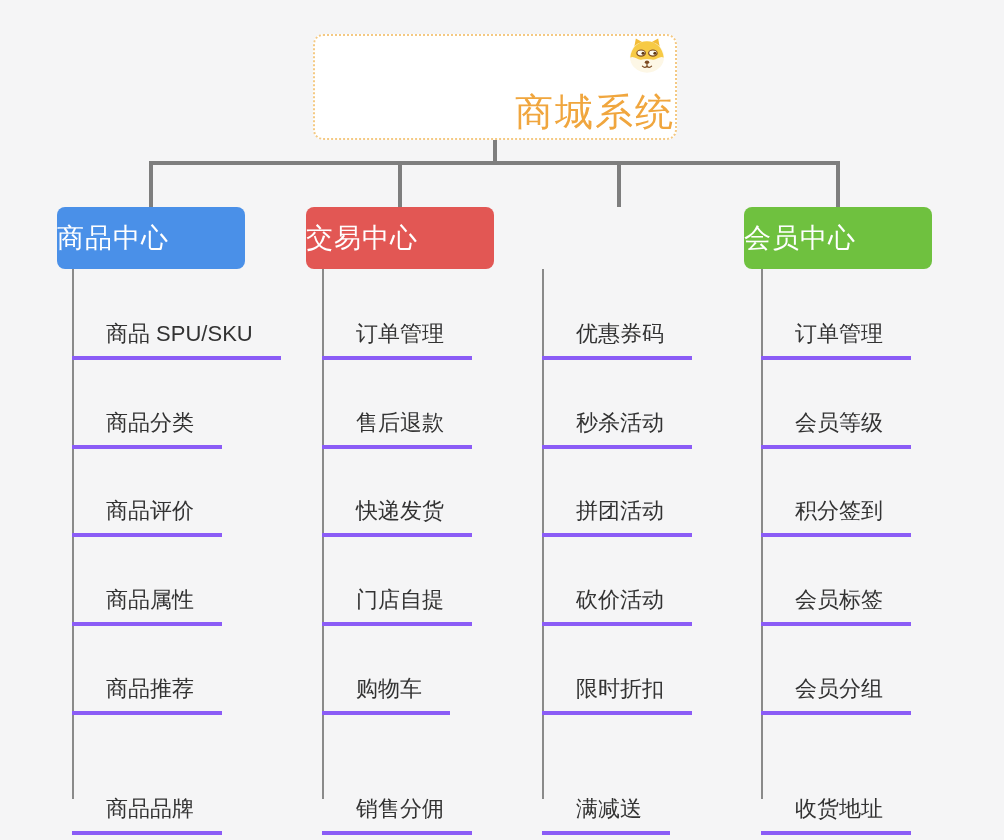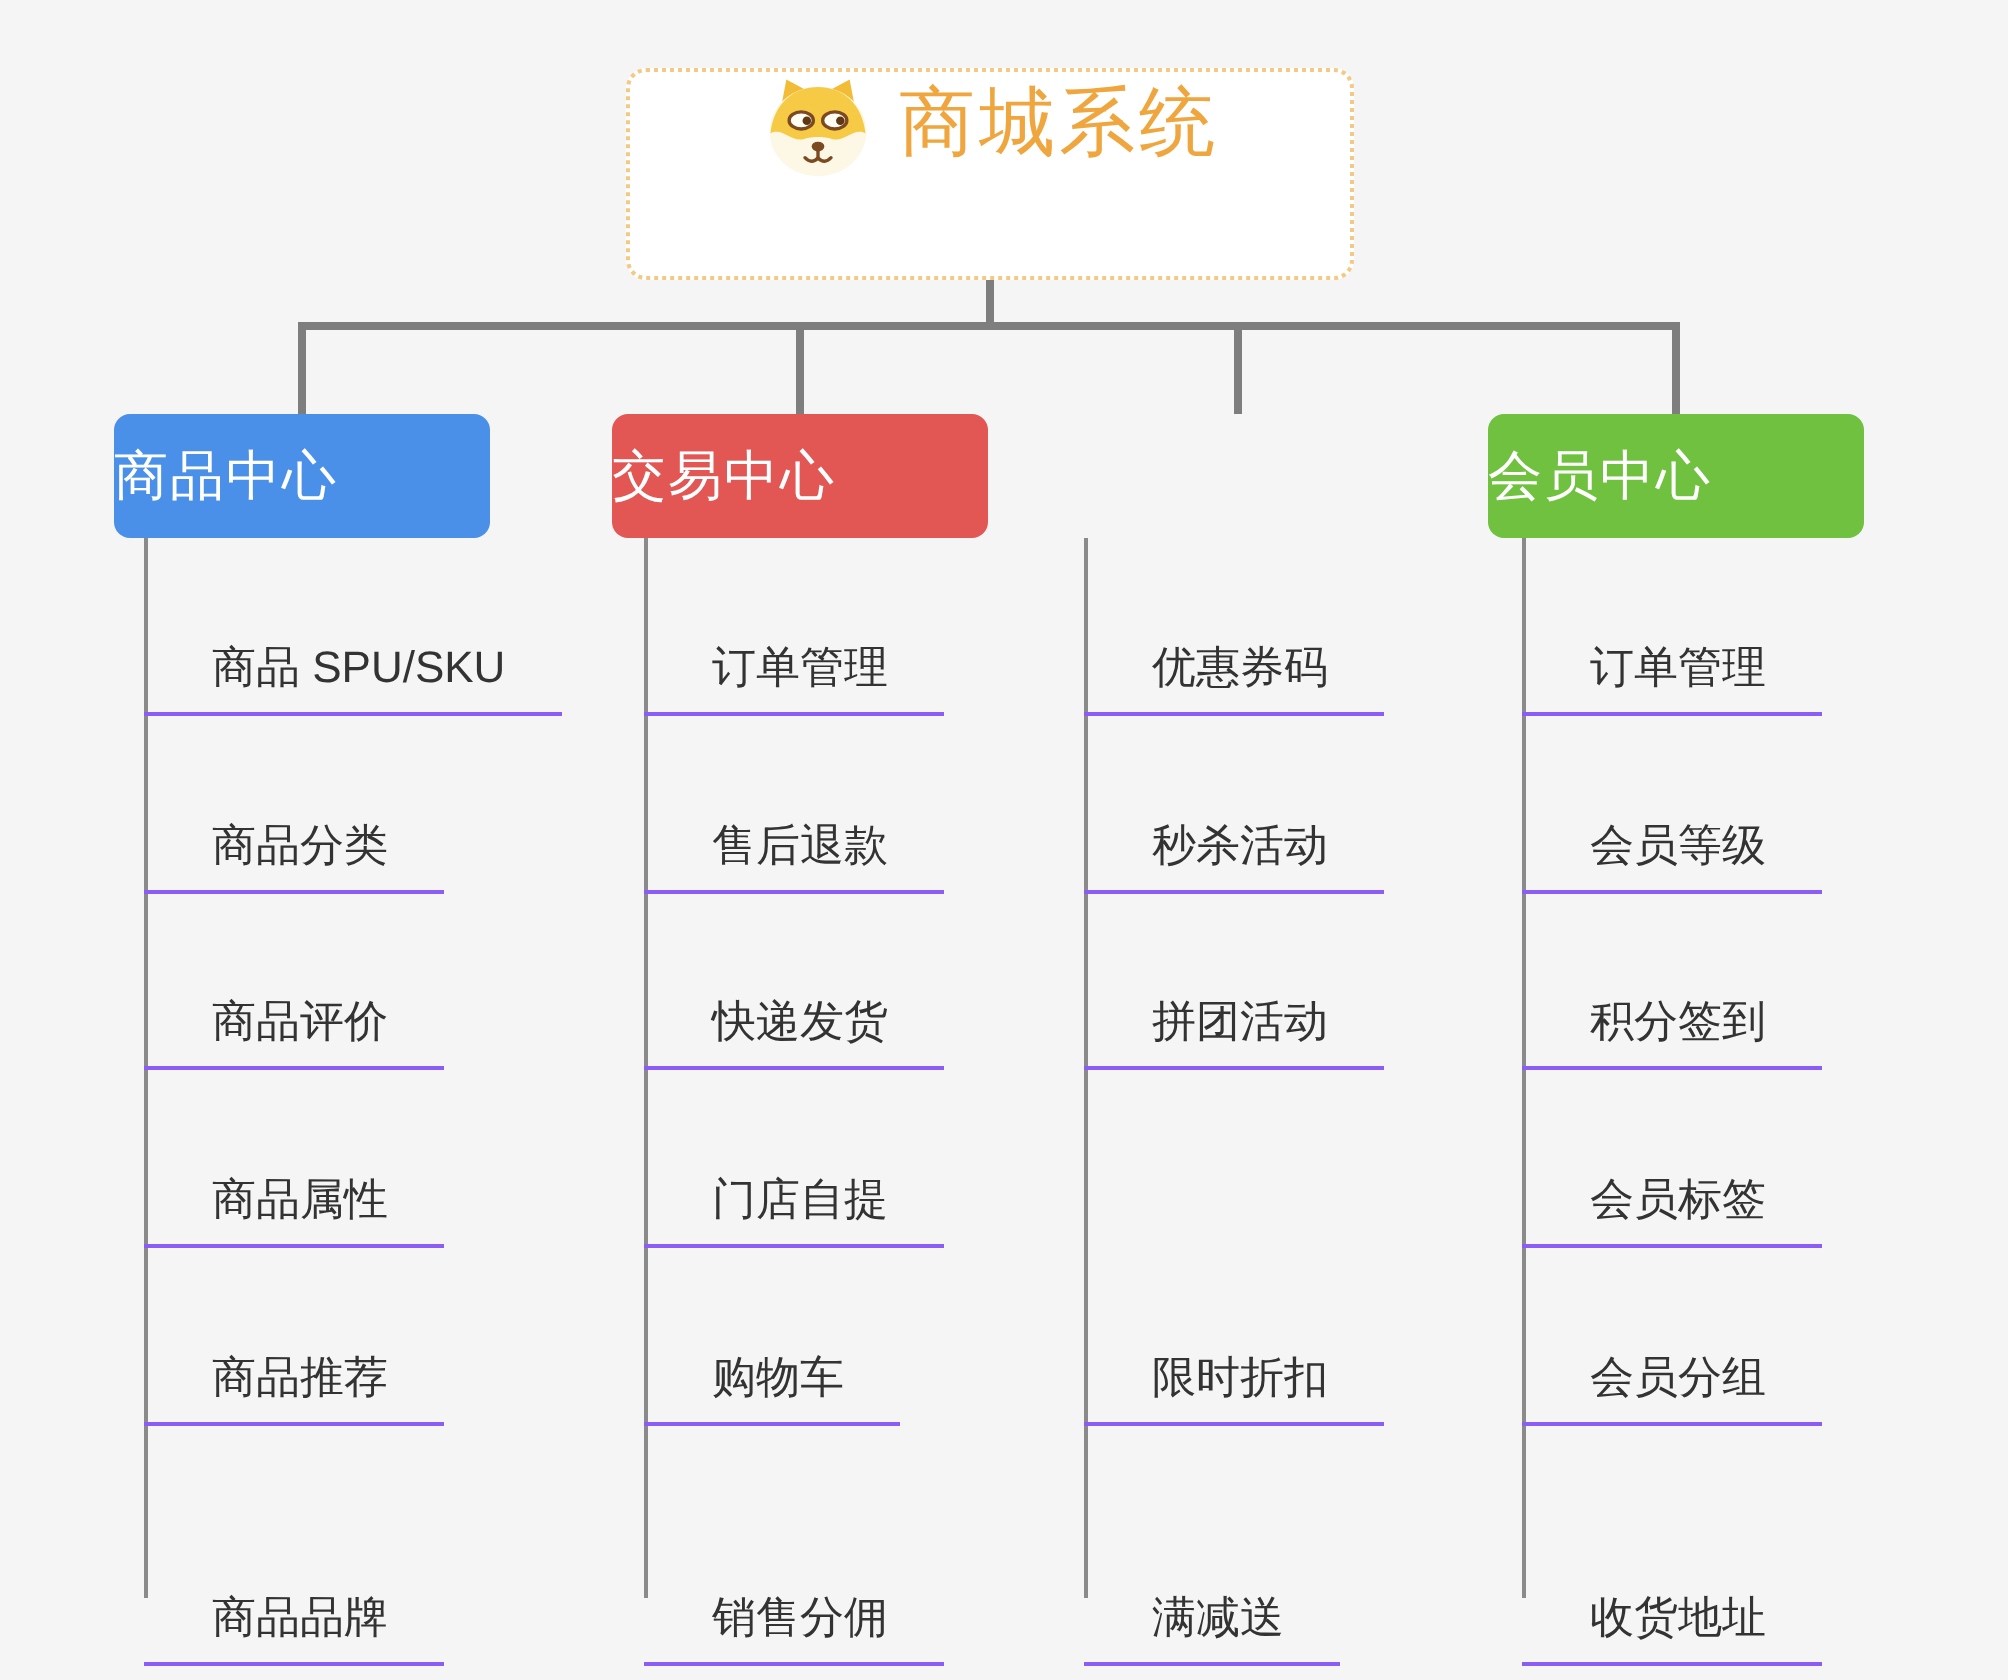--- a/index.html
+++ b/index.html
@@ -11,22 +11,23 @@
     overflow:hidden;
   }
   
   .root{
     position:absolute;left:313px;top:34px;
     width:364px;height:106px;
     box-sizing:border-box;
     background:#ffffff;
     border:2px dotted #f4c983;
     border-radius:10px;
-    display:flex;align-items:flex-start;justify-content:center;
+    display:flex;align-items:flex-end;justify-content:center;
     gap:13px;
+    flex-direction:column;
   }
   .root-title{
     color:#f0a63e;
     font-size:38px;
     letter-spacing:2px;
     white-space:nowrap;
   }
   .root-icon{width:56px;height:54px;display:block;}
   
   .line{position:absolute;background:#7e7e7e;}
@@ -52,21 +53,21 @@
     position:absolute;top:269px;
     width:2px;height:530px;
     background:#8a8a8a;
   }
   .spine.c1{left:72px}.spine.c2{left:322px}.spine.c3{left:542px}.spine.c4{left:761px}
   
   .child{
     position:absolute;
     height:32px;line-height:32px;
     padding:0 28px 6px 34px;
-    border-bottom:2px solid #8b5cf6;
+    border-bottom:4px solid #8b5cf6;
     font-size:22px;color:#333333;
     white-space:nowrap;
     width:max-content;
   }
   .child.c1{left:72px}.child.c2{left:322px}.child.c3{left:542px}.child.c4{left:761px}
   .child.r1{top:318px}.child.r2{top:407px}.child.r3{top:495px}
   .child.r4{top:584px}.child.r5{top:673px}.child.r6{top:793px}
 </style>
 </head>
 <body>
@@ -124,20 +125,21 @@
   <div class="child c2 r1">订单管理</div>
   <div class="child c2 r2">售后退款</div>
   <div class="child c2 r3">快递发货</div>
   <div class="child c2 r4">门店自提</div>
   <div class="child c2 r5">购物车</div>
   <div class="child c2 r6">销售分佣</div>
 
   <div class="child c3 r1">优惠券码</div>
   <div class="child c3 r2">秒杀活动</div>
   <div class="child c3 r3">拼团活动</div>
+  <div class="child c3 r4">砍价活动</div>
   <div class="child c3 r5">限时折扣</div>
   <div class="child c3 r6">满减送</div>
 
   <div class="child c4 r1">订单管理</div>
   <div class="child c4 r2">会员等级</div>
   <div class="child c4 r3">积分签到</div>
   <div class="child c4 r4">会员标签</div>
   <div class="child c4 r5">会员分组</div>
   <div class="child c4 r6">收货地址</div>
 

